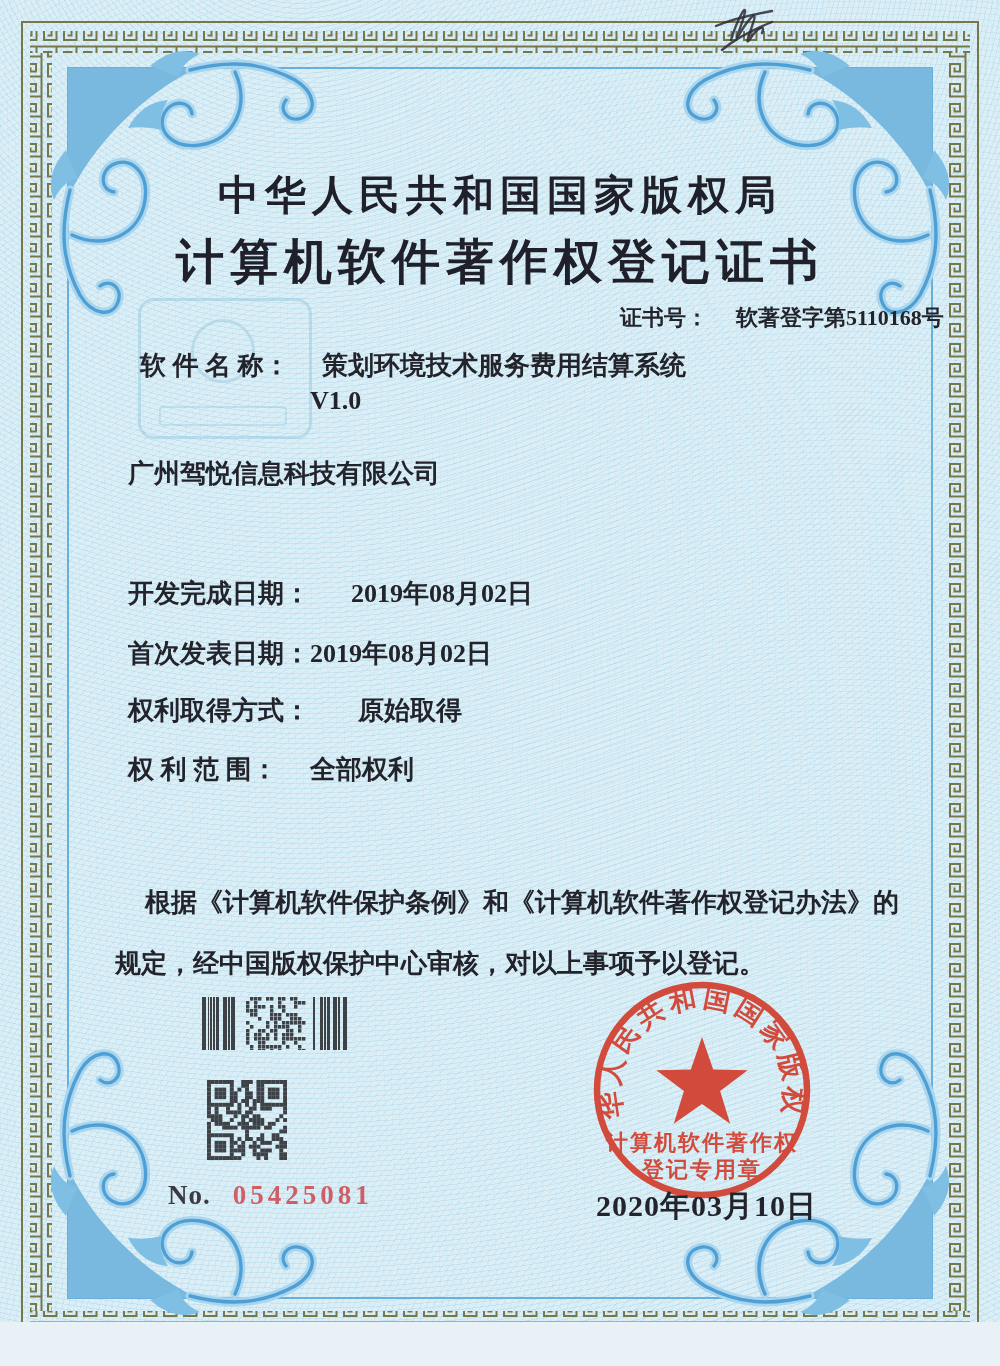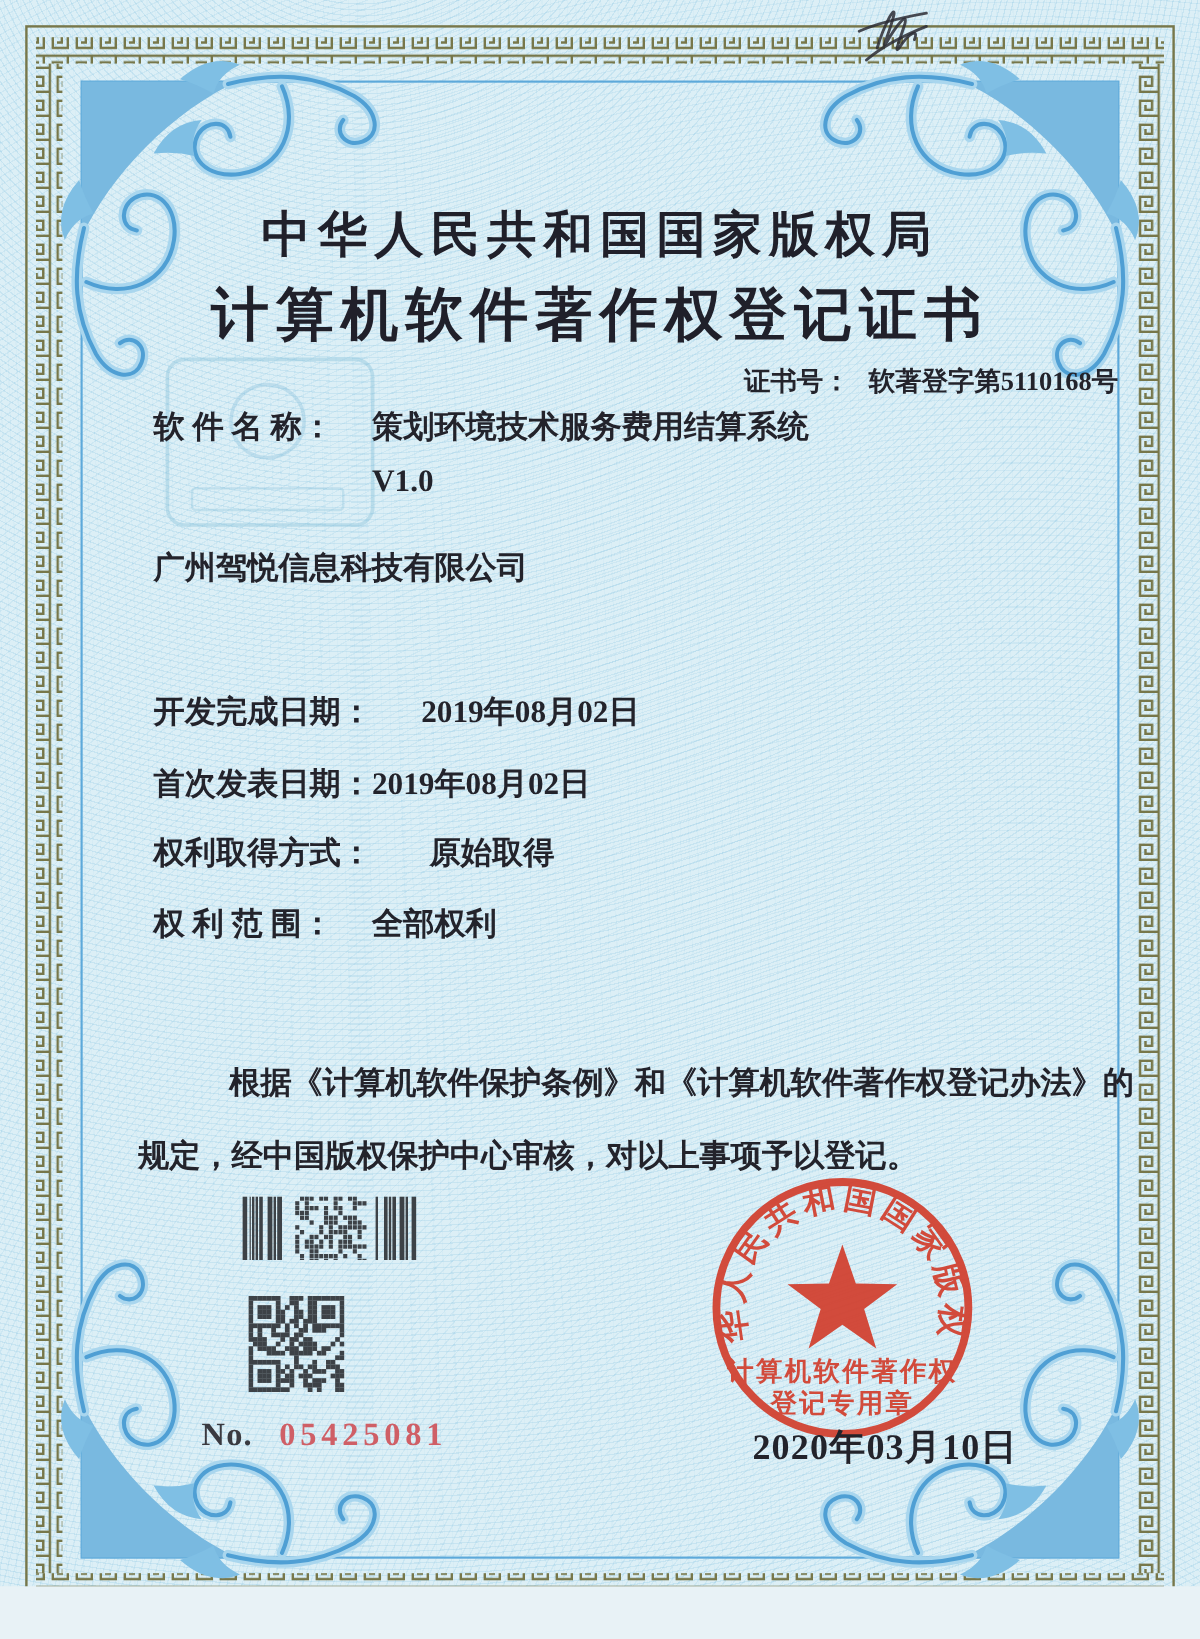--- a/index.html
+++ b/index.html
@@ -33,47 +33,47 @@
     content:"";position:absolute;left:18px;bottom:10px;width:124px;height:16px;
     border:2px solid rgba(130,188,216,.30);border-radius:4px;
   }
 
   .t1{position:absolute;left:0;top:168px;width:1000px;text-align:center;
       font-size:41px;font-weight:700;letter-spacing:6px;color:#20202a;}
   .t2{position:absolute;left:0;top:230px;width:1000px;text-align:center;
       font-size:48px;font-weight:700;letter-spacing:6px;color:#20202a;}
 
   .certno{position:absolute;left:620px;top:303px;font-size:22px;font-weight:700;color:#23232b;}
-  .certno .lbl{margin-right:16px;}
+  .certno .lbl{margin-right:28px;}
 
   .frow{position:absolute;left:128px;display:flex;font-size:26px;font-weight:700;color:#23232b;white-space:nowrap;}
   .frow .flabel{flex:0 0 182px;}
-  .r-name{top:338px;} .r-ver{top:386px;left:310px;position:absolute;font-size:26px;font-weight:700;color:#23232b;}
+  .r-name{top:348px;margin-left:12px;} .r-ver{top:386px;left:310px;position:absolute;font-size:26px;font-weight:700;color:#23232b;}
   .r-owner{top:456px;}
   .r-dev{top:576px;gap:41px;} .r-pub{top:636px;} .r-acq{top:693px;gap:48px;} .r-scope{top:752px;} .r-reg{top:810px;}
 
   .stmt{position:absolute;left:115px;top:872px;width:830px;font-size:26px;font-weight:700;
         color:#23232b;line-height:61px;white-space:nowrap;}
-  .stmt .l1{padding-left:30px;display:block;text-align:right;}
+  .stmt .l1{padding-left:30px;display:block;}
   .stmt .l2{display:block;}
 
   .barcode{position:absolute;left:202px;top:997px;width:145px;height:53px;fill:#3d4247;}
   .qr{position:absolute;left:207px;top:1080px;width:80px;height:80px;fill:#3d4247;}
 
   .seal{position:absolute;left:576px;top:964px;width:252px;height:252px;opacity:.93;}
   .sealring{fill:none;stroke:#d23f2e;stroke-width:6.5;}
   .sealstar{fill:#d23f2e;}
   .sealtext{font-size:27px;font-weight:700;fill:#d23f2e;letter-spacing:4.5px;
             font-family:"Liberation Serif","DejaVu Serif",serif;}
   .sealline{font-size:22px;font-weight:700;fill:#d23f2e;text-anchor:middle;letter-spacing:2px;
             font-family:"Liberation Serif","DejaVu Serif",serif;}
 
   .norow{position:absolute;left:168px;top:1180px;font-size:27px;color:#3a3a40;font-weight:600;letter-spacing:1px;}
   .norow .noval{color:#cf5f66;margin-left:22px;letter-spacing:4px;}
-  .issuedate{position:absolute;left:627px;top:1186px;font-size:30px;font-weight:700;color:#23232b;letter-spacing:1px;}
+  .issuedate{position:absolute;left:596px;top:1186px;font-size:30px;font-weight:700;color:#23232b;letter-spacing:1px;}
 </style>
 </head>
 <body>
 
 <div class="page">
 
   <svg class="border-svg" viewBox="0 0 1000 1366">
     <defs>
       <pattern id="gkH" width="20" height="22" patternUnits="userSpaceOnUse">
         <path d="M0,2.5 H20 M16.5,2.5 V18 H4 V8 H11.5 V13.5 H7.5" fill="none" stroke="#77774a" stroke-width="2"></path>

